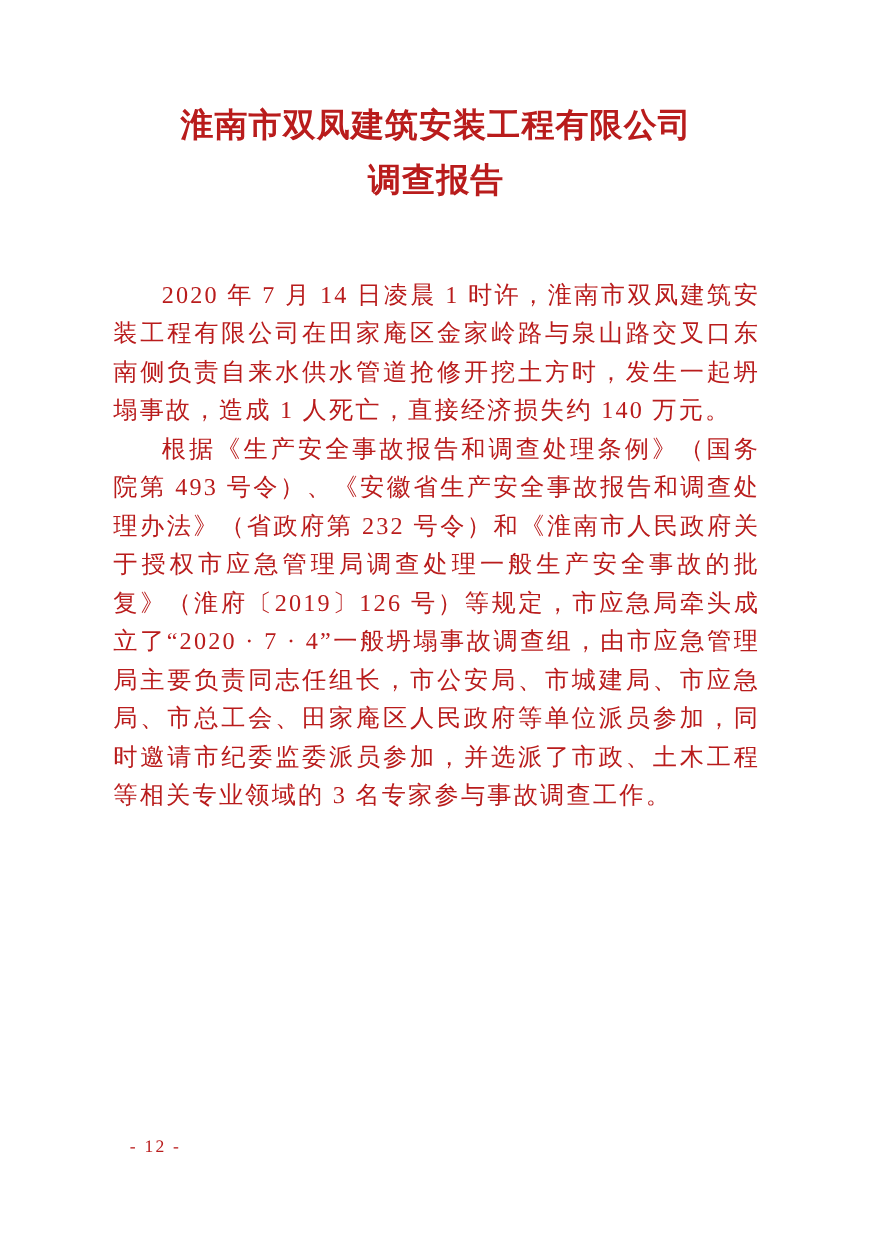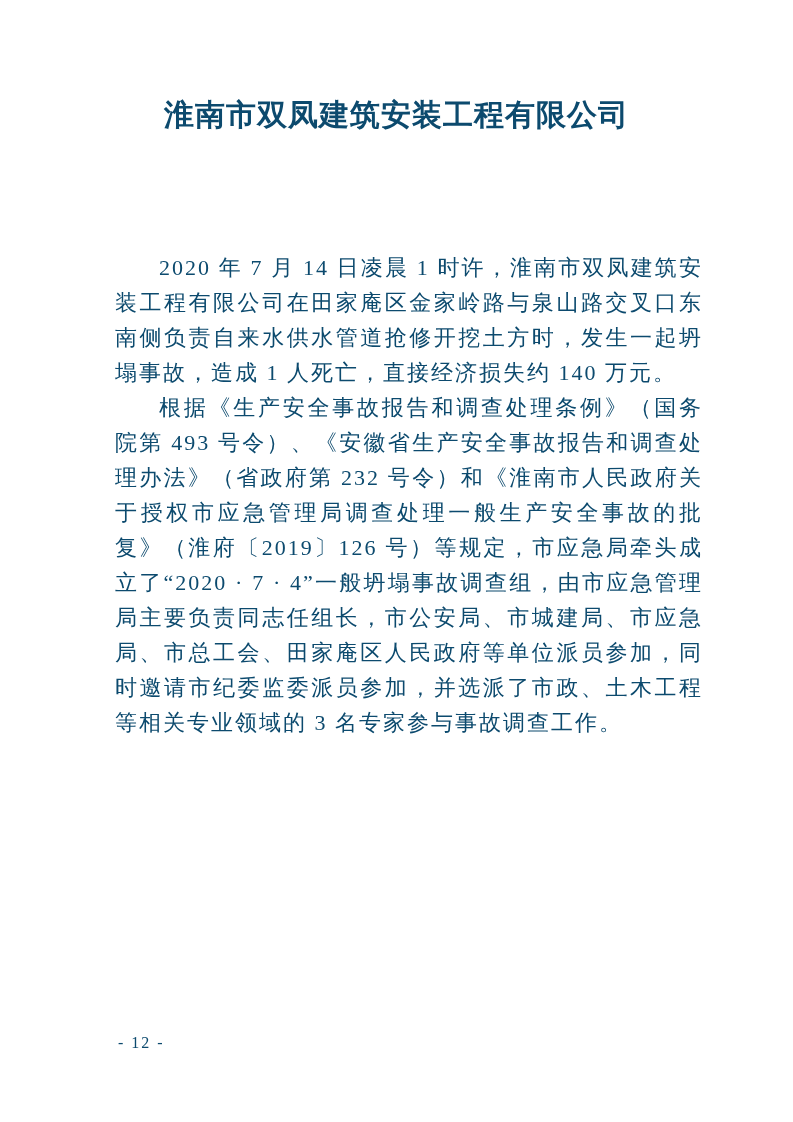--- a/index.html
+++ b/index.html
@@ -5,21 +5,21 @@
   html, body {
     margin: 0;
     padding: 0;
     background: #ffffff;
   }
   .page {
     position: relative;
     width: 793px;
     height: 1122px;
     background: #ffffff;
-    color: #0c4a6e;
+    color: #b91c1c;
     overflow: hidden;
     font-family: "Liberation Serif", "DejaVu Serif", serif;
   }
   .title-block {
     position: absolute;
     top: 90px;
     left: 0;
     right: 0;
     text-align: center;
     font-weight: bold;
@@ -29,21 +29,20 @@
   }
   .doc-body {
     position: absolute;
     top: 250px;
     left: 103px;
     width: 588px;
     font-size: 22px;
     line-height: 35px;
     text-align: justify;
     letter-spacing: 2px;
-    margin-left: 12px;
   }
   .doc-body p {
     margin: 0;
     padding: 0;
     text-indent: 2em;
   }
   .section-heading {
     font-family: "Liberation Sans", "DejaVu Sans", sans-serif;
     font-weight: bold;
   }
@@ -55,20 +54,21 @@
     letter-spacing: 2px;
   }
 </style>
 </head>
 <body>
 
 <div class="page">
 
   <div class="title-block">
     <div class="title-line">淮南市双凤建筑安装工程有限公司</div>
+    <div class="title-line">调查报告</div>
   </div>
 
   <div class="doc-body">
     <p>2020 年 7 月 14 日凌晨 1 时许，淮南市双凤建筑安装工程有限公司在田家庵区金家岭路与泉山路交叉口东南侧负责自来水供水管道抢修开挖土方时，发生一起坍塌事故，造成 1 人死亡，直接经济损失约 140 万元。</p>
     <p>根据《生产安全事故报告和调查处理条例》（国务院第 493 号令）、《安徽省生产安全事故报告和调查处理办法》（省政府第 232 号令）和《淮南市人民政府关于授权市应急管理局调查处理一般生产安全事故的批复》（淮府〔2019〕126 号）等规定，市应急局牵头成立了“2020 · 7 · 4”一般坍塌事故调查组，由市应急管理局主要负责同志任组长，市公安局、市城建局、市应急局、市总工会、田家庵区人民政府等单位派员参加，同时邀请市纪委监委派员参加，并选派了市政、土木工程等相关专业领域的 3 名专家参与事故调查工作。</p>
   </div>
 
   <div class="page-number">- 12 -</div>
 
 </div>

